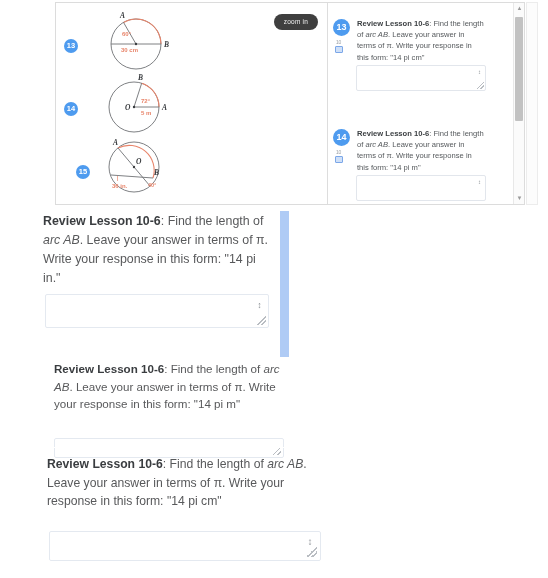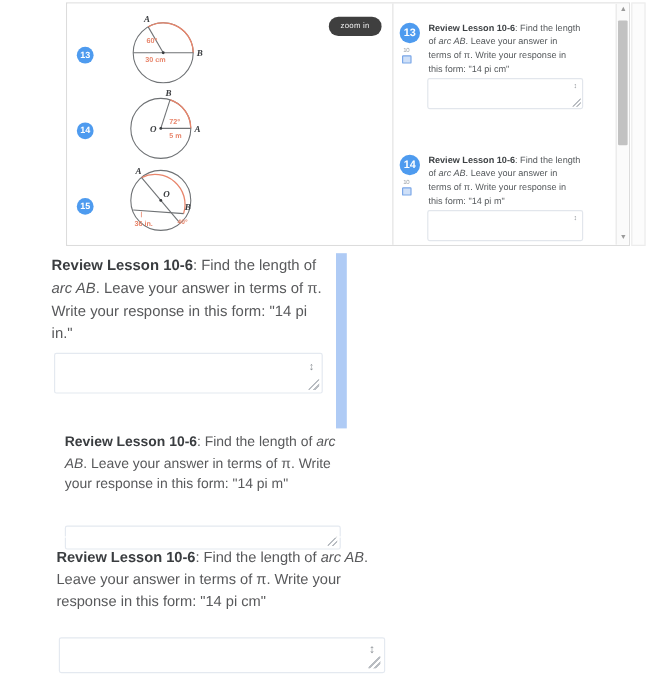--- a/index.html
+++ b/index.html
@@ -309,21 +309,21 @@
         <circle cx="50" cy="36" r="1.2" fill="#3a3d40"></circle>
         <text x="54" y="9" font-family="Liberation Serif, serif" font-style="italic" font-weight="bold" font-size="7.5" fill="#3a3d40">B</text>
         <text x="78" y="39" font-family="Liberation Serif, serif" font-style="italic" font-weight="bold" font-size="7.5" fill="#3a3d40">A</text>
         <text x="41" y="39" font-family="Liberation Serif, serif" font-style="italic" font-weight="bold" font-size="7.5" fill="#3a3d40">O</text>
         <text x="57" y="32" font-family="Liberation Sans, sans-serif" font-weight="bold" font-size="6" fill="#e8856b">72°</text>
         <text x="57" y="44" font-family="Liberation Sans, sans-serif" font-weight="bold" font-size="6" fill="#e8856b">5 m</text>
       </svg>
     </div>
 
     <div class="diagram-row" style="top:130px;height:64px;">
-      <div class="q-badge" style="left:8px; top:32px;">15</div>
+      <div class="q-badge" style="left:20px; top:32px;">15</div>
       <svg class="fig" style="left:28px; top:0px;" width="110" height="64" viewBox="0 0 110 64">
         <circle cx="50" cy="34" r="25" fill="none" stroke="#6f7275" stroke-width="0.9"></circle>
 
         <path d="M 34 15 A 25 25 0 0 1 69 45" fill="none" stroke="#e8856b" stroke-width="1.1"></path>
 
         <line x1="34" y1="15" x2="66" y2="53" stroke="#6f7275" stroke-width="0.9"></line>
 
         <line x1="27" y1="42" x2="69" y2="45" stroke="#6f7275" stroke-width="0.9"></line>
         <circle cx="50" cy="34" r="1.2" fill="#3a3d40"></circle>
         <text x="29" y="12" font-family="Liberation Serif, serif" font-style="italic" font-weight="bold" font-size="7.5" fill="#3a3d40">A</text>

